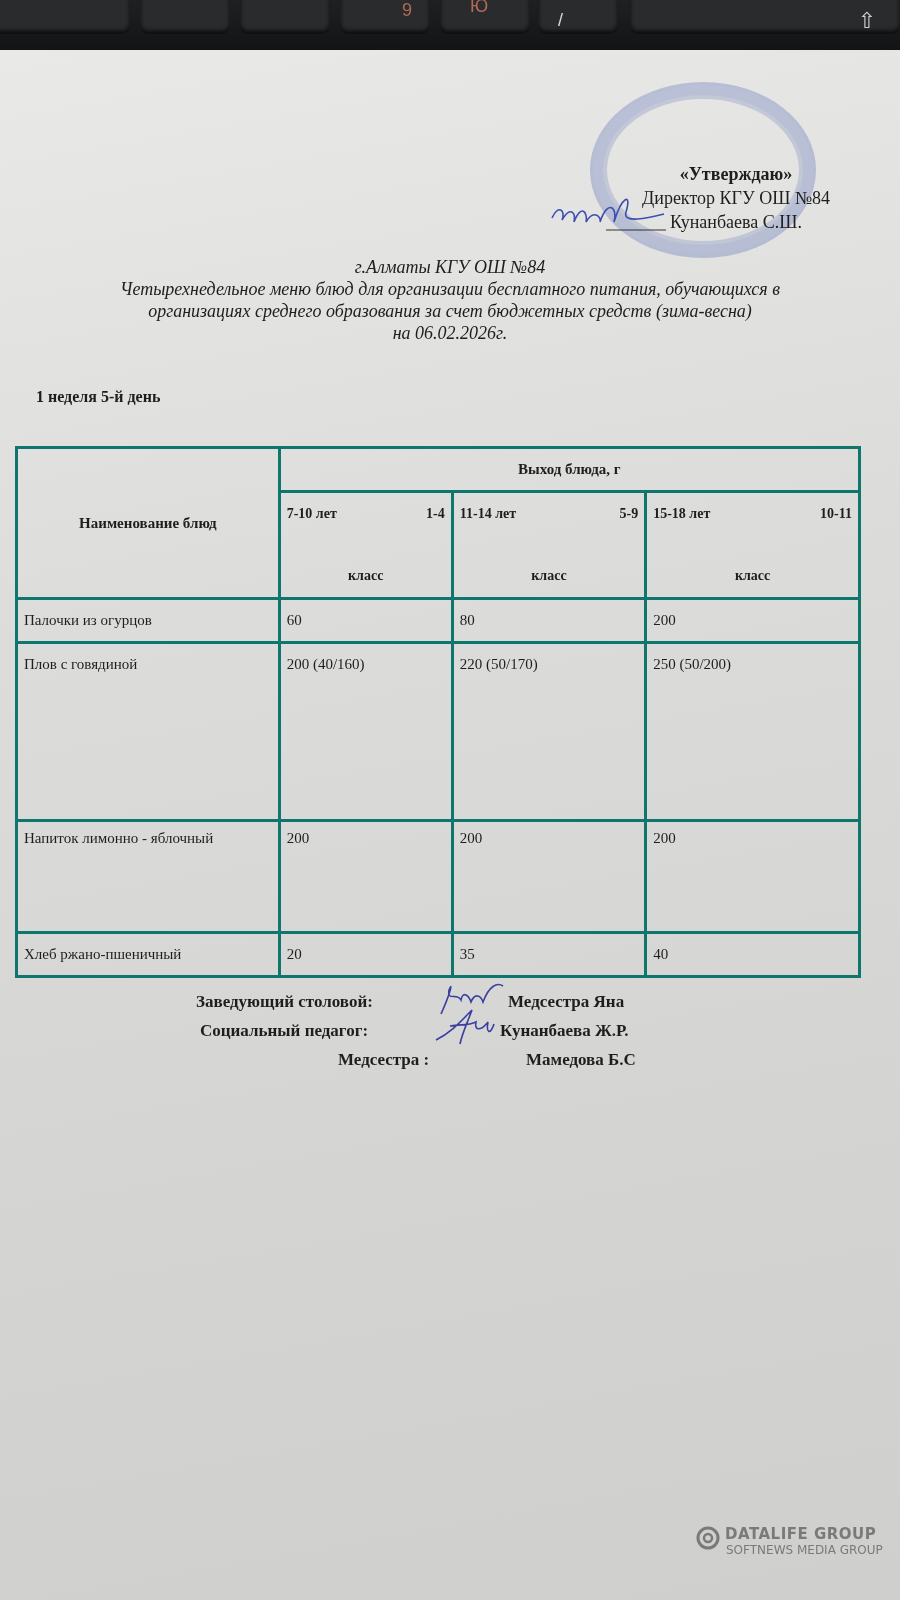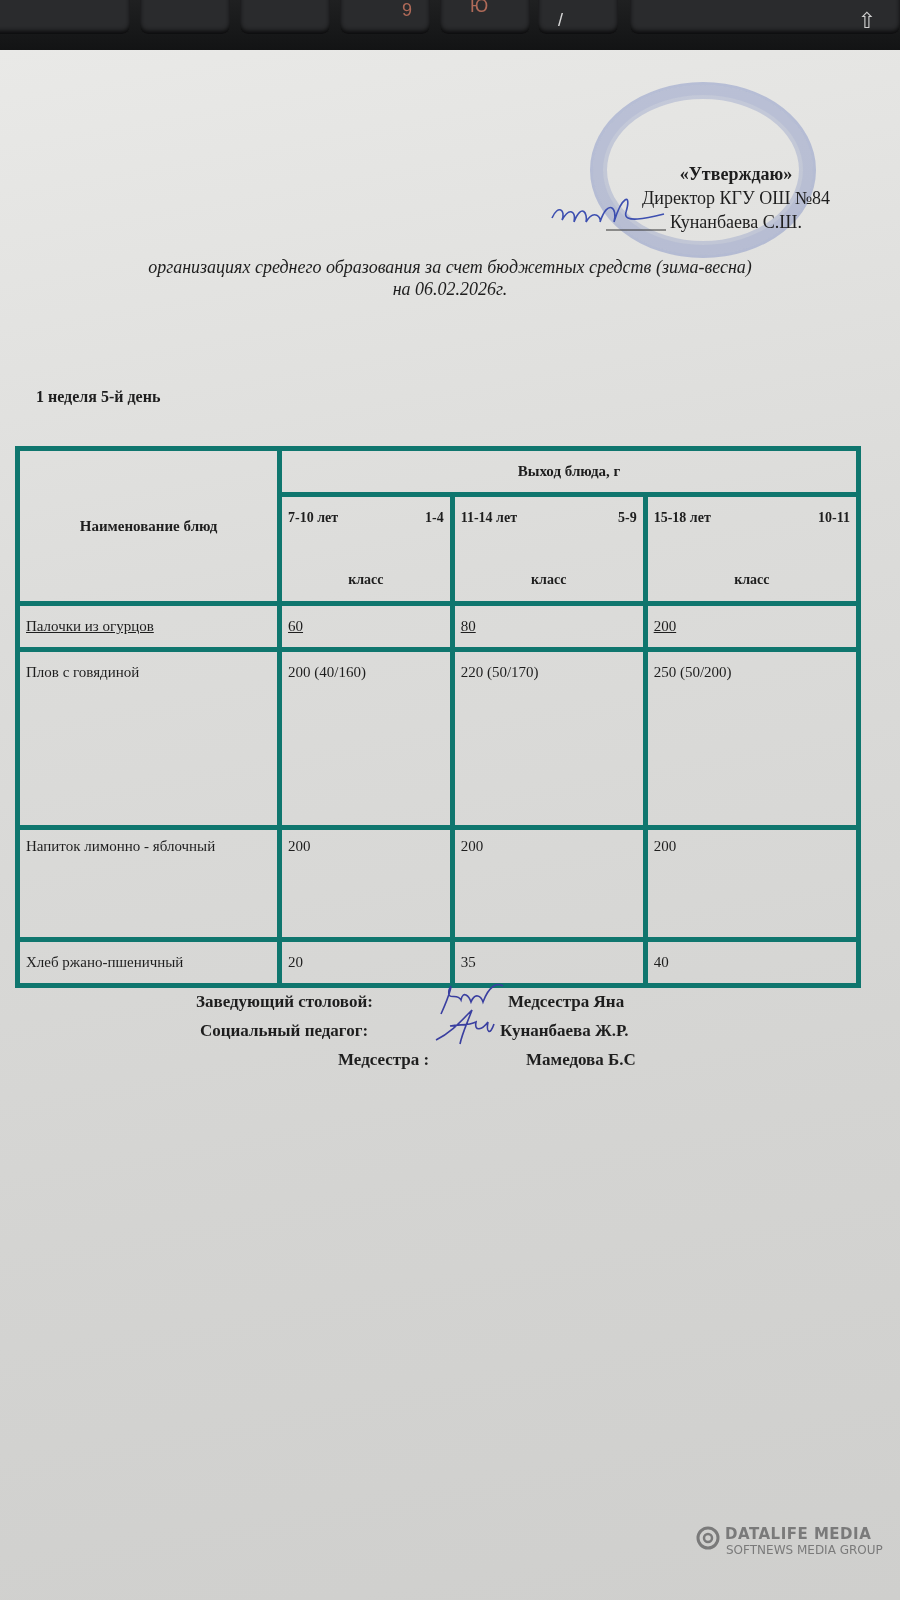--- a/index.html
+++ b/index.html
@@ -9,21 +9,21 @@
   .key-glyph { position:absolute; color:#b06a58; font-family:"Liberation Sans", sans-serif; font-size:18px; }
   .shift-glyph { position:absolute; right:24px; top:8px; color:#cfcfcf; font-size:22px; font-family:"DejaVu Sans", sans-serif; }
   .paper { position:absolute; left:0; top:50px; width:900px; height:1550px; background:linear-gradient(170deg,#e9e9e7 0%,#dcdcda 35%,#d4d4d2 70%,#cfcfcd 100%); }
   .stamp { position:absolute; left:590px; top:82px; width:220px; height:170px; border-radius:50%; border:3px solid rgba(95,115,185,0.35); box-shadow:inset 0 0 0 10px rgba(95,115,185,0.10), inset 0 0 0 14px rgba(95,115,185,0.25); }
   .approve { position:absolute; right:70px; top:162px; text-align:center; font-size:18px; line-height:24px; }
   .approve .b { font-weight:bold; }
   .sig-dir { position:absolute; left:548px; top:188px; width:120px; height:44px; }
   .center-block { position:absolute; left:0; width:900px; text-align:center; font-style:italic; font-size:18px; line-height:22px; }
   .week { position:absolute; left:36px; top:388px; font-weight:bold; font-size:16px; }
   table.menu { position:absolute; left:15px; top:446px; width:846px; border-collapse:collapse; font-size:15px; }
-  table.menu td { border:5px solid #0f766e; vertical-align:top; padding:12px 6px; }
+  table.menu td { border:3px solid #0f766e; vertical-align:top; padding:12px 6px; }
   .hdr { font-weight:bold; text-align:center; vertical-align:middle !important; }
   .age { font-weight:bold; font-size:14px; line-height:18px; }
   .age .row1 { display:flex; justify-content:space-between; }
   .age .row2 { text-align:center;margin-top:44px; }
   .num { text-align:left; }
   .sigs { position:absolute; left:0; top:970px; width:900px; font-weight:bold; font-size:17px; }
   .sigline { position:absolute; white-space:nowrap; }
   .watermark { position:absolute; left:695px; top:1525px; color:#7a7a7a; font-family:"DejaVu Sans", sans-serif; }
   .wm-title { position:absolute; left:30px; top:0; font-size:15px; font-weight:bold; letter-spacing:0.5px; white-space:nowrap; }
   .wm-sub { position:absolute; left:31px; top:18px; font-size:12px; white-space:nowrap; }
@@ -57,20 +57,22 @@
   <line x1="58" y1="42" x2="118" y2="42" stroke="#333" stroke-width="1"></line>
 </svg>
 
 <div class="approve">
   <div class="b">«Утверждаю»</div>
   <div>Директор КГУ ОШ №84</div>
   <div>Кунанбаева С.Ш.</div>
 </div>
 
 <div class="center-block" style="top:256px;">
+  <div>г.Алматы КГУ ОШ №84</div>
+  <div>Четырехнедельное меню блюд для организации бесплатного питания, обучающихся в</div>
   <div>организациях среднего образования за счет бюджетных средств (зима-весна)</div>
   <div>на 06.02.2026г.</div>
 </div>
 
 <div class="week">1 неделя 5-й день</div>
 
 <table class="menu">
   <colgroup>
       <col style="width:258px">
       <col style="width:170px">
@@ -98,21 +100,21 @@
           <div class="row2">класс</div>
         </td>
     <td class="age">
           <div class="row1">
             <span>15-18 лет</span>
             <span>10-11</span>
           </div>
           <div class="row2">класс</div>
         </td>
   </tr>
-  <tr style="height:25px;text-decoration:underline;">
+  <tr style="height:25px;">
     <td>Палочки из огурцов</td>
     <td class="num">60</td>
     <td class="num">80</td>
     <td class="num">200</td>
   </tr>
   <tr style="height:178px;">
     <td>Плов с говядиной</td>
     <td class="num">200 (40/160)</td>
     <td class="num">220 (50/170)</td>
     <td class="num">250 (50/200)</td>
@@ -147,15 +149,15 @@
 
   <span class="sigline" style="left:338px;top:80px;">Медсестра :</span>
   <span class="sigline" style="left:526px;top:80px;">Мамедова Б.С</span>
 </div>
 
 <div class="watermark">
   <svg width="26" height="26" viewBox="0 0 26 26" style="position:absolute;left:0;top:0;">
     <circle cx="13" cy="13" r="10" fill="none" stroke="#7a7a7a" stroke-width="3"></circle>
     <circle cx="13" cy="13" r="4" fill="none" stroke="#7a7a7a" stroke-width="2.5"></circle>
   </svg>
-  <div class="wm-title">DATALIFE MEDIA</div>
+  <div class="wm-title">DATALIFE GROUP</div>
   <div class="wm-sub">SOFTNEWS MEDIA GROUP</div>
 </div>
 
 </body></html>

